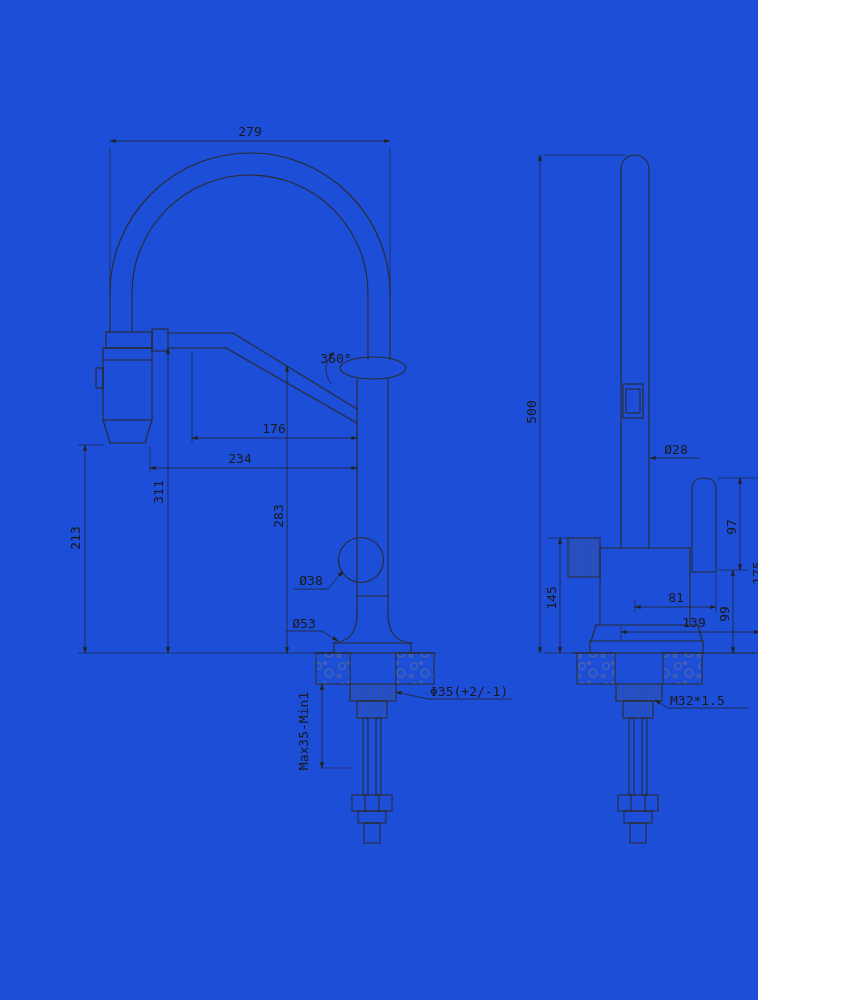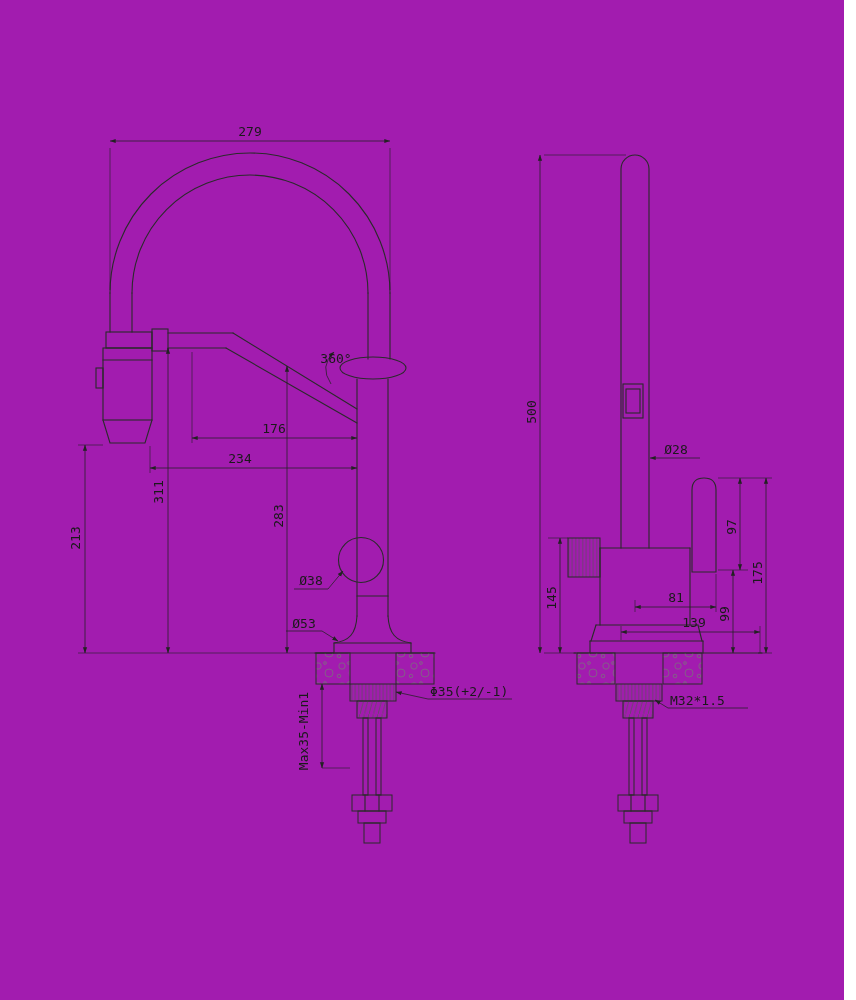--- a/index.html
+++ b/index.html
@@ -1,16 +1,16 @@
 <!DOCTYPE html>
 <html><head>
 <meta charset="utf-8">
 <style>
   html,body{margin:0;padding:0;background:#ffffff;}
-  #stage{position:relative;width:844px;height:1000px;background:#a21caf;overflow:hidden;}
+  #stage{position:relative;width:758px;height:1000px;background:#1d4ed8;overflow:hidden;}
   svg{position:absolute;left:0;top:0;}
   .ink{stroke:#2b2b2b;stroke-width:1.1;fill:none;stroke-linecap:round;}
   .dim{stroke:#222222;stroke-width:0.75;fill:none;}
   .ext{stroke:#222222;stroke-width:0.6;fill:none;}
   .lbl{font-family:"DejaVu Sans Mono", monospace;font-size:13px;fill:#1a1a1a;stroke:none;}
 </style>
 </head>
 <body>
 
 <div id="stage">

